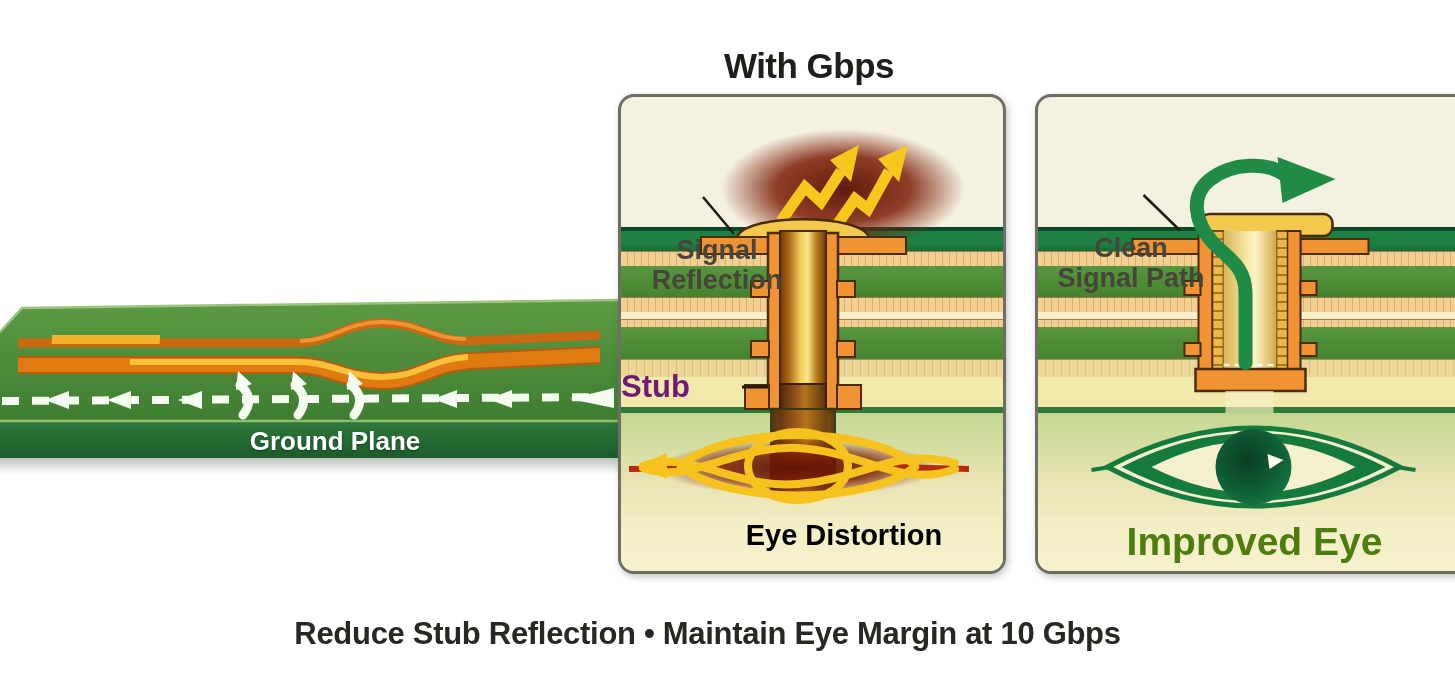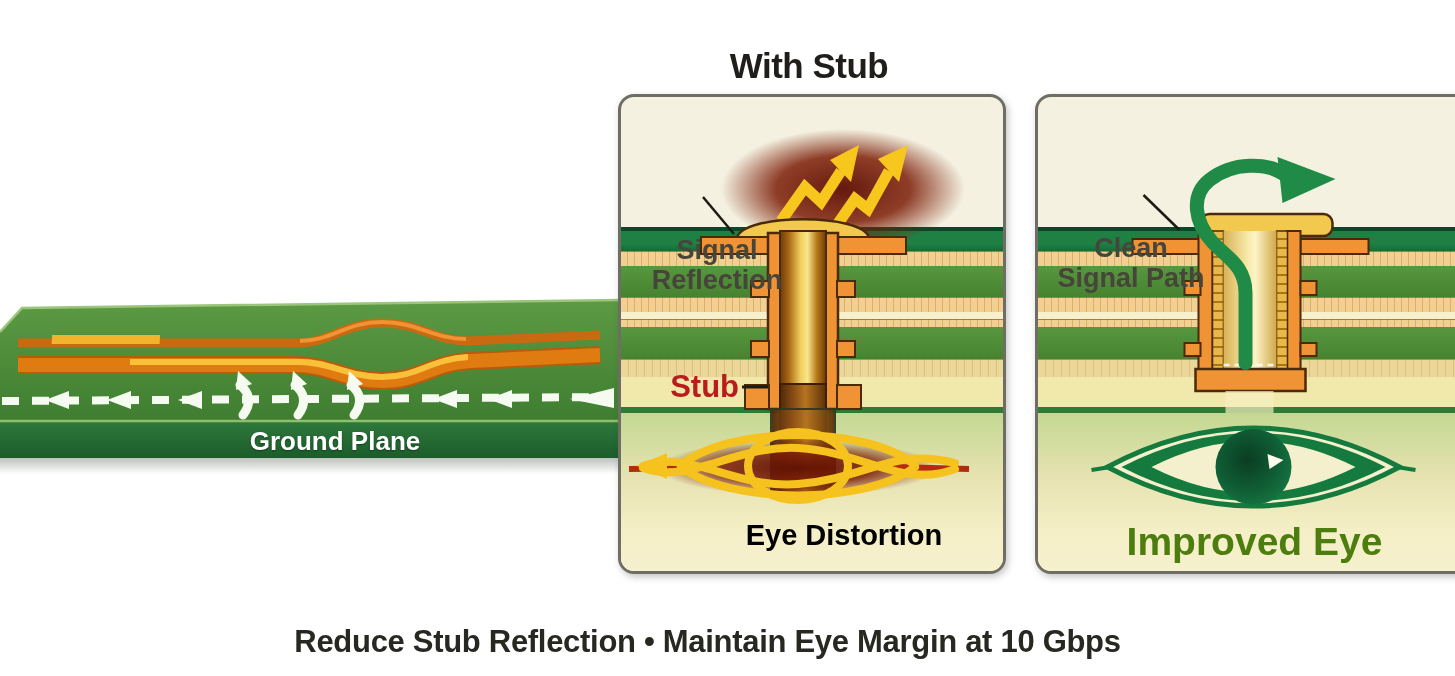--- a/index.html
+++ b/index.html
@@ -35,21 +35,21 @@
   .l-t4{top:262px;height:18px;background:repeating-linear-gradient(90deg,#ecd79b 0 7px,#dcc07c 7px 8px);
         border-top:1px solid rgba(80,50,8,.4);border-bottom:1px solid rgba(90,70,20,.35);}
   .l-pale{top:280px;height:30px;background:#f1e9ab;}
   .l-gline{top:310px;height:6px;background:#2f7a36;}
   .l-sage{top:316px;height:158px;background:linear-gradient(#c3d892,#e8e3b2 42%,#f4efc6 75%,#f6f1ce);}
   .panel-art{position:absolute;inset:0;width:100%;height:100%;}
 
   .plabel{position:absolute;font-weight:700;color:#47453b;text-align:center;white-space:pre-line;
           line-height:1.12;}
   .lbl-sigref{left:10px;top:138px;width:172px;font-size:27px;}
-  .lbl-stub{left:0px;top:273px;width:118px;font-size:31px;color:#b91c1c;text-align:right;}
+  .lbl-stub{left:0px;top:273px;width:118px;font-size:31px;color:#701a75;text-align:left;}
   .lbl-eyedist{left:0;top:422px;width:100%;font-size:29px;color:#000000;margin-left:32px;}
   .lbl-clean{left:8px;top:136px;width:170px;font-size:27px;}
   .lbl-impeye{left:0;top:423px;width:100%;font-size:39px;color:#4d7c0f;}
 </style>
 </head>
 <body>
 
 <div class="stage">
 
   <svg class="abs" style="left:0;top:295px;" width="620" height="190" viewBox="0 0 620 190">
@@ -106,21 +106,21 @@
       </g>
       <g fill="#f6fbf2">
         <polygon points="236,95 238,76 252,89"></polygon>
         <polygon points="291,95 293,76 307,89"></polygon>
         <polygon points="347,95 349,76 363,89"></polygon>
       </g>
     </g>
   </svg>
   <div class="abs ground-label" style="left:215px;top:426px;width:240px;">Ground Plane</div>
 
-  <div class="abs panel-title" style="left:618px;top:46px;width:382px;">With Stub</div>
+  <div class="abs panel-title" style="left:618px;top:46px;width:382px;">With Gbps</div>
 
   <div class="panel panel-left">
     <div class="layer l-dgreen"></div>
     <div class="layer l-tan l-t1"></div>
     <div class="layer l-green l-g1"></div>
     <div class="layer l-tan l-t2"></div>
     <div class="layer l-cream"></div>
     <div class="layer l-tan l-t3"></div>
     <div class="layer l-green l-g2"></div>
     <div class="layer l-t4"></div>
@@ -268,14 +268,14 @@
       </g>
 
       <line x1="88" y1="98" x2="124" y2="133" stroke="#1c1b14" stroke-width="2.5"></line>
     </svg>
 
     <div class="plabel lbl-clean">Clean
 Signal Path</div>
     <div class="plabel lbl-impeye">Improved Eye</div>
   </div>
 
-  <div class="abs caption" style="left:280px;top:616px;width:855px;margin-top:8px;">Reduce Stub Reflection • Maintain Eye Margin at 10 Gbps</div>
+  <div class="abs caption" style="left:280px;top:616px;width:855px;">Reduce Stub Reflection • Maintain Eye Margin at 10 Gbps</div>
 </div>
 
 </body></html>

